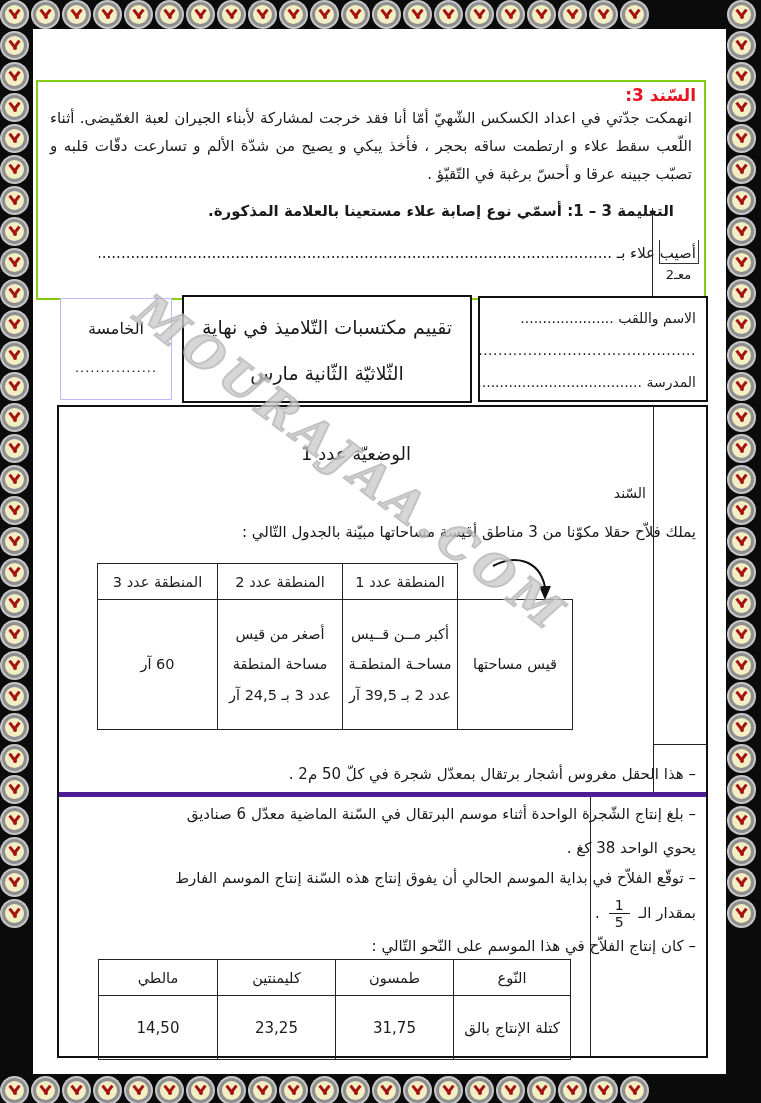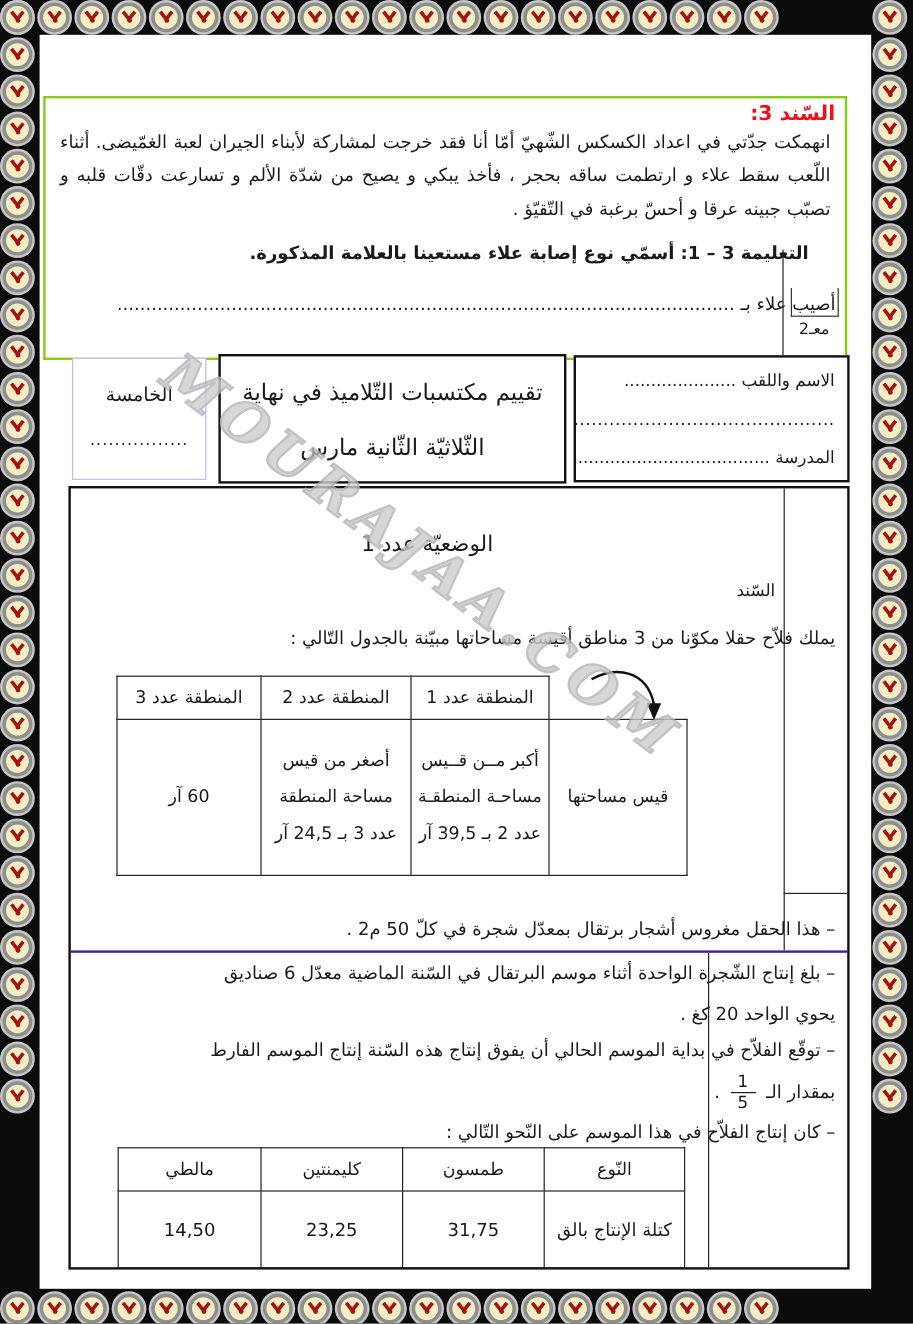--- a/index.html
+++ b/index.html
@@ -45,21 +45,21 @@
   .ubox { width: 40px; height: 24px; margin: 32px auto 0 auto; border: 1px solid #333; border-top: none; }
   .scorelabel { text-align: center; font-size: 13px; margin-top: 3px; direction: rtl; }
   
   .namebox  { left: 478px; top: 296px; width: 230px; height: 106px; border: 2px solid #111; font-size: 14px; line-height: 2.3; padding: 4px 10px; z-index: 2; background:#fff; white-space: nowrap; overflow: hidden;}
   .titlebox { left: 182px; top: 295px; width: 290px; height: 108px; border: 2px solid #111; text-align: center; font-size: 19px; line-height: 2.4; padding-top: 8px; z-index: 2; background:#fff;}
   .classbox { left: 60px;  top: 298px; width: 112px; height: 102px; border: 1px solid #c4b5fd; text-align: center; font-size: 16px; padding-top: 20px; z-index: 2; background:#fff;}
   .classbox .dots { margin-top: 22px; font-size: 13px; letter-spacing: 1px; }
   
   .mainbox { left: 57px; top: 405px; width: 651px; height: 653px; border: 2px solid #111; z-index: 2; background: #fff; }
   .sectionA { position: relative; height: 385px; }
-  .sectionB { position: relative; height: 264px; border-top: 2px solid #4c1d95; }
+  .sectionB { position: relative; height: 264px; border-top: 5px solid #4c1d95; }
   .scorecolA { position: absolute; right: 0; top: 0; height: 100%; width: 53px; border-left: 1px solid #222; }
   .scorecellA { position: absolute; right: 0; top: 337px; width: 53px; border-top: 1px solid #222; height: 0; }
   .scorecolB { position: absolute; right: 0; top: 0; height: 100%; width: 116px; border-left: 1px solid #222; }
   .sit-title { top: 36px; left: 0; right: 53px; text-align: center; font-size: 18px; }
   .sit-support { top: 78px; right: 60px; font-size: 14px; }
   .sit-intro { top: 116px; right: 10px; font-size: 15px; }
   .noteA { top: 358px; right: 10px; font-size: 15px; }
   .bline { right: 10px; font-size: 15px; }
   table { border-collapse: collapse; direction: rtl; }
   td, th { border: 1px solid #222; font-weight: normal; text-align: center; vertical-align: middle; font-size: 14.5px; }
@@ -152,21 +152,21 @@
     </tbody>
       </table>
 
     <div class="abs noteA">– هذا الحقل مغروس أشجار برتقال بمعدّل شجرة في كلّ 50 م2 .</div>
   </div>
 
   <div class="sectionB rtl">
     <div class="scorecolB"></div>
 
     <div class="abs bline" style="top:8px">– بلغ إنتاج الشّجرة الواحدة أثناء موسم البرتقال في السّنة الماضية معدّل 6 صناديق</div>
-    <div class="abs bline" style="top:42px">يحوي الواحد 20 كغ .</div>
+    <div class="abs bline" style="top:42px">يحوي الواحد 38 كغ .</div>
     <div class="abs bline" style="top:72px">– توقّع الفلاّح في بداية الموسم الحالي أن يفوق إنتاج هذه السّنة إنتاج الموسم الفارط</div>
     <div class="abs bline" style="top:100px">
       <span>بمقدار الـ</span>
       <span class="frac">
         <span class="num" style="display:block">1</span>
         <span style="display:block">5</span>
       </span>
       <span>.</span>
     </div>
     <div class="abs bline" style="top:140px">– كان إنتاج الفلاّح في هذا الموسم على النّحو التّالي :</div>

